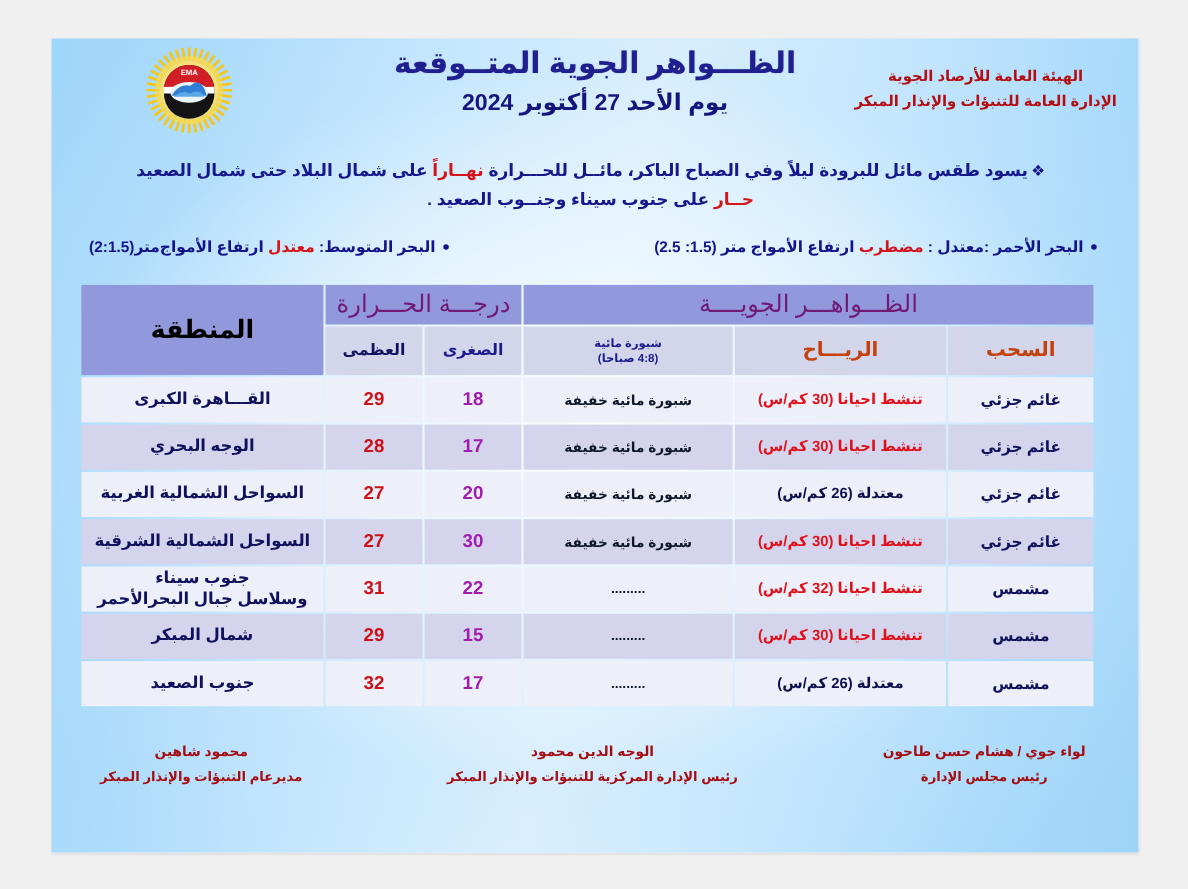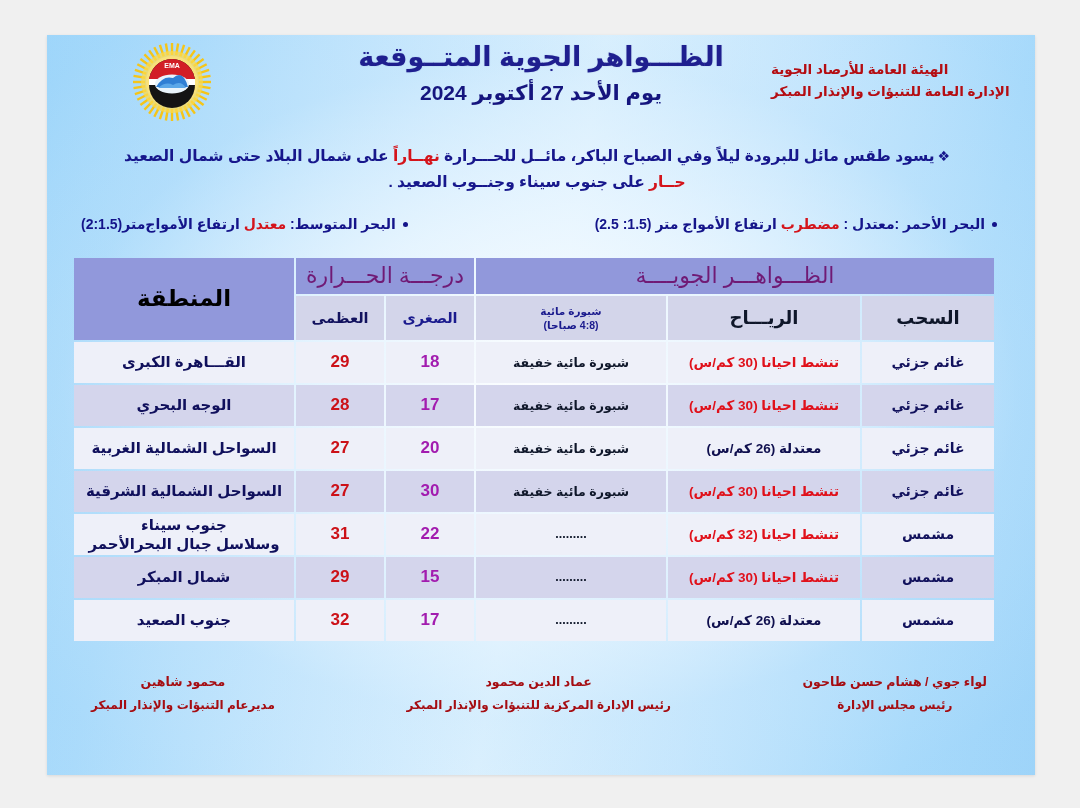--- a/index.html
+++ b/index.html
@@ -65,21 +65,21 @@
     font-weight: bold;
     color: #15157e;
     margin-top: 6px;
     direction: rtl;
   }
 
   #org-block {
     position: absolute;
     right: 14px;
     top: 24px;
-    text-align: left;
+    text-align: center;
     width: 250px;
     color: #b40d12;
     font-size: 13.5px;
     font-weight: bold;
     line-height: 1.65;
   }
 
   
   #summary {
     margin: 16px 48px 0 40px;
@@ -152,21 +152,21 @@
     text-align: center;
     vertical-align: middle;
   }
   .hdr-sub {
     background: #d3d5ea;
     height: 44px;
     vertical-align: middle;
     text-align: center;
   }
   .hdr-sub .lbl-blue {
-    color: #0f172a;
+    color: #c2410c;
     font-size: 18px;
     font-weight: bold;
   }
   .hdr-sub .lbl-black {
     color: #12125e;
     font-size: 14.5px;
     font-weight: bold;
   }
   .hdr-sub .lbl-small {
     color: #1b1b8e;
@@ -412,21 +412,21 @@
         </tbody>
     </table>
   </div>
 
   <div id="footer">
     <div class="sig">
       <div>محمود شاهين</div>
       <div class="role">مديرعام التنبؤات والإنذار المبكر</div>
     </div>
     <div class="sig">
-      <div>عماد الدين محمود</div>
+      <div>الوجه الدين محمود</div>
       <div class="role">رئيس الإدارة المركزية للتنبؤات والإنذار المبكر</div>
     </div>
     <div class="sig">
       <div>لواء جوي / هشام حسن طاحون</div>
       <div class="role">رئيس مجلس الإدارة</div>
     </div>
   </div>
 
 </div>
 

